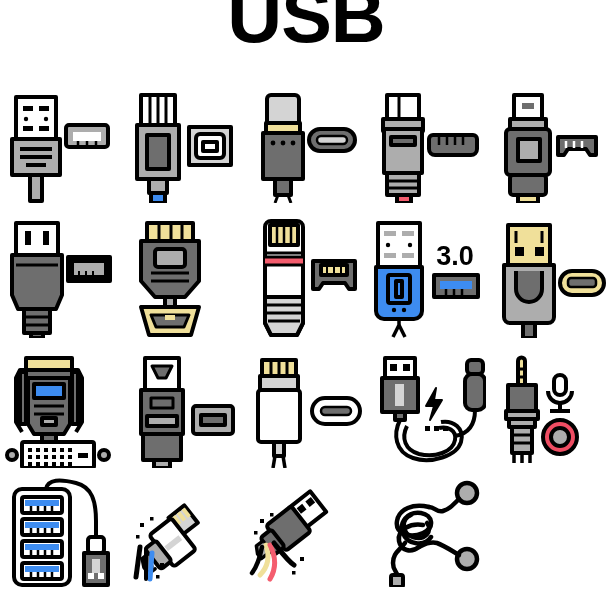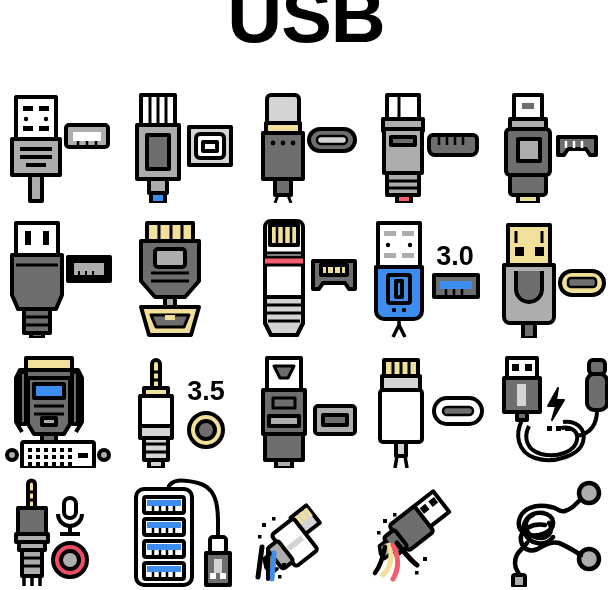--- a/index.html
+++ b/index.html
@@ -291,39 +291,20 @@
           <rect x="40" y="114" width="4" height="4"></rect>
             <rect x="48" y="114" width="4" height="4"></rect>
           <rect x="56" y="114" width="4" height="4"></rect>
             <rect x="64" y="114" width="4" height="4"></rect>
           <rect x="74" y="105" width="10" height="5"></rect>
         </g>
       </g>
     </svg>
   </div>
 
-  <div class="icon-cell">
-    <svg width="115" height="120" viewBox="0 0 115 120">
-      <g stroke="#000" stroke-width="4" stroke-linejoin="round">
-        <path d="M26 16 a4 4 0 0 1 8 0 v24 h-8 z" fill="#f0e09a"></path>
-        <line x1="26" y1="24" x2="34" y2="24" stroke-width="3"></line>
-        <line x1="26" y1="32" x2="34" y2="32" stroke-width="3"></line>
-        <path d="M18 40 h24 v8 h-24 z" fill="#f0e09a"></path>
-        <rect x="14" y="48" width="32" height="36" fill="#fff"></rect>
-        <rect x="14" y="78" width="32" height="12" fill="#d4d4d4"></rect>
-        <rect x="18" y="90" width="24" height="22" fill="#d4d4d4"></rect>
-        <line x1="18" y1="96" x2="42" y2="96" stroke-width="3"></line>
-        <line x1="18" y1="104" x2="42" y2="104" stroke-width="3"></line>
-        <rect x="23" y="112" width="14" height="8" fill="#d4d4d4"></rect>
-        <circle cx="80" cy="82" r="17" fill="#f0e09a"></circle>
-        <circle cx="80" cy="82" r="9" fill="#6e6e6e"></circle>
-      </g>
-      <text x="80" y="52" text-anchor="middle" font-family="'Liberation Sans',sans-serif" font-size="27" font-weight="bold" fill="#000">3.5</text>
-    </svg>
-  </div>
 
   <div class="icon-cell">
     <svg width="110" height="120" viewBox="0 0 110 120">
       <g stroke="#000" stroke-width="4" stroke-linejoin="round">
         <rect x="16" y="10" width="34" height="32" fill="#fff"></rect>
         <path d="M23 18 h20 l-6 12 h-8 z" fill="#6e6e6e" stroke-width="3"></path>
         <rect x="12" y="42" width="42" height="44" fill="#6e6e6e"></rect>
         <rect x="22" y="50" width="22" height="10" fill="#6e6e6e" stroke-width="3"></rect>
         <rect x="18" y="68" width="30" height="10" fill="#adadad"></rect>
         <path d="M14 86 h38 v26 h-38 z" fill="#6e6e6e"></path>

